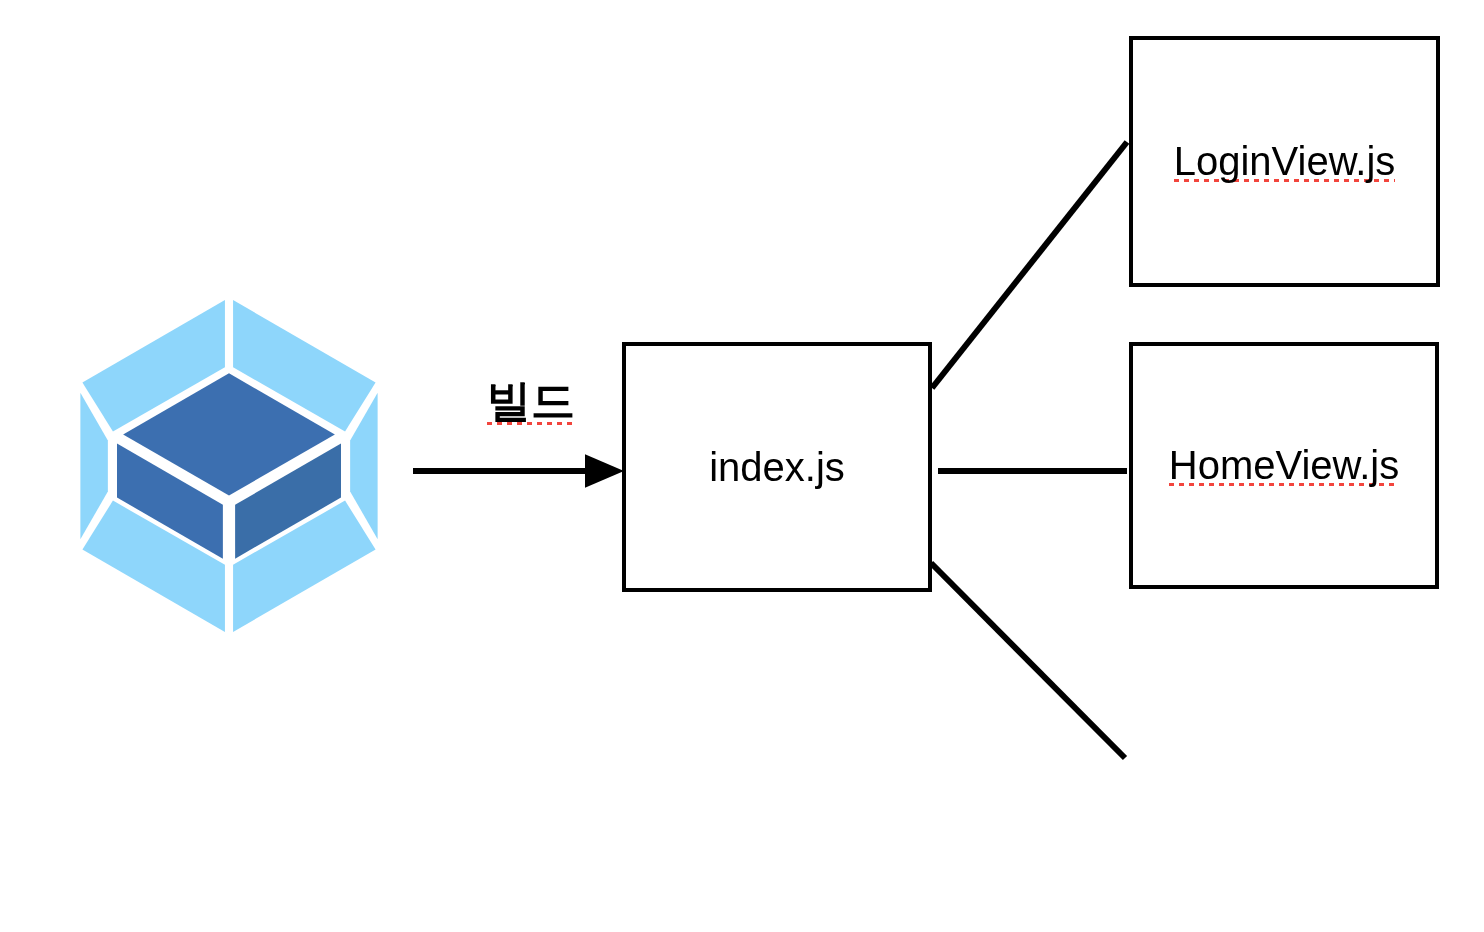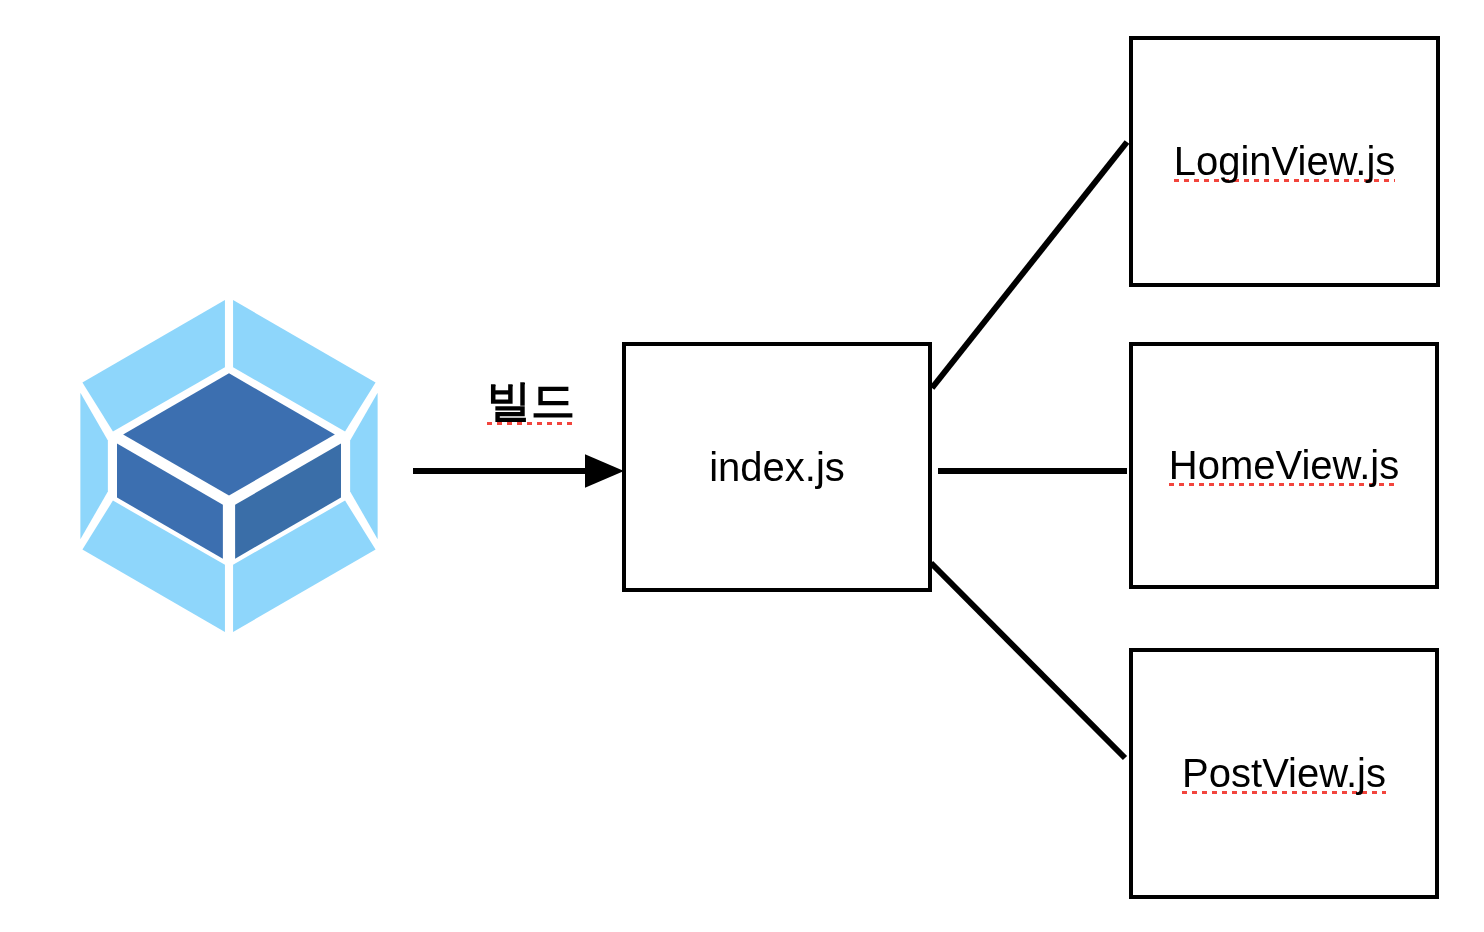--- a/index.html
+++ b/index.html
@@ -151,17 +151,14 @@
   </div>
 
   <div id="box-loginview" class="node-box">
     <span class="node-label misspelled">LoginView.js</span>
   </div>
 
   <div id="box-homeview" class="node-box">
     <span class="node-label misspelled">HomeView.js</span>
   </div>
 
-  <div id="box-postview" class="node-box">
-    <span class="node-label misspelled">PostView.js</span>
-  </div>
 
 </div>
 
 </body></html>

